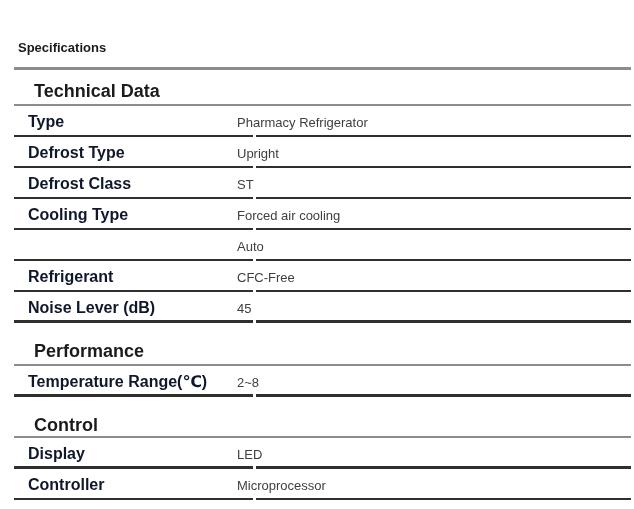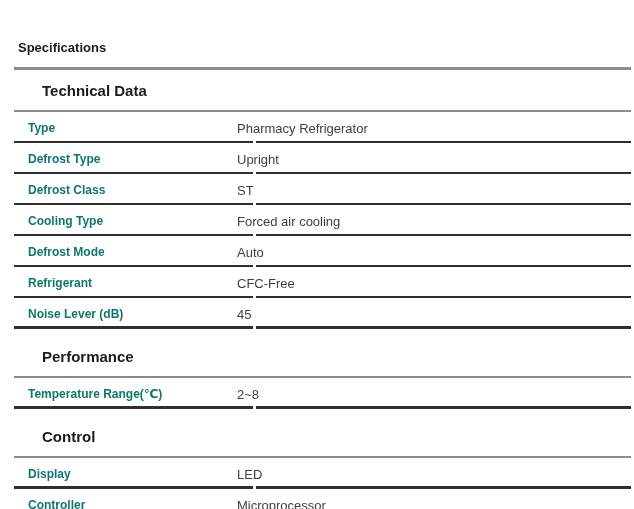--- a/index.html
+++ b/index.html
@@ -29,43 +29,43 @@
     background: #8c8c8c;
   }
   .rule.title-rule {
     margin-top: 12px;
     height: 3px;
   }
   .rule.section-rule {
     height: 2px;
   }
   .section-heading {
-    font-size: 15px;
+    font-size: 18px;
     line-height: 14px;
     font-weight: bold;
     color: #1b1b1b;
-    margin: 12px;
+    margin: 4px;
     padding-left: 16px;
   }
   .section-heading.first { margin-top: 14px; }
   .section-heading.later { margin-top: 21px; }
   .heading-gap-6 { margin-top: 6px; }
   .heading-gap-4 { margin-top: 4px; }
   .spec-row {
     position: relative;
     height: 31px;
     display: flex;
     align-items: center;
   }
   .spec-label {
     width: 209px;
     padding-left: 14px;
-    font-size: 12px;
+    font-size: 16px;
     font-weight: bold;
-    color: #0f766e;
+    color: #0f172a;
     white-space: nowrap;
   }
   .spec-value {
     position: absolute;
     left: 223px;
     top: 50%;
     transform: translateY(-50%);
     font-size: 13px;
     color: #404040;
     white-space: nowrap;
@@ -114,21 +114,20 @@
     </div>
 
     <div class="spec-row">
       <span class="spec-label">Cooling Type</span>
       <span class="spec-value">Forced air cooling</span>
       <i class="seg seg-left"></i>
       <i class="seg seg-right"></i>
     </div>
 
     <div class="spec-row">
-      <span class="spec-label">Defrost Mode</span>
       <span class="spec-value">Auto</span>
       <i class="seg seg-left"></i>
       <i class="seg seg-right"></i>
     </div>
 
     <div class="spec-row">
       <span class="spec-label">Refrigerant</span>
       <span class="spec-value">CFC-Free</span>
       <i class="seg seg-left"></i>
       <i class="seg seg-right"></i>

